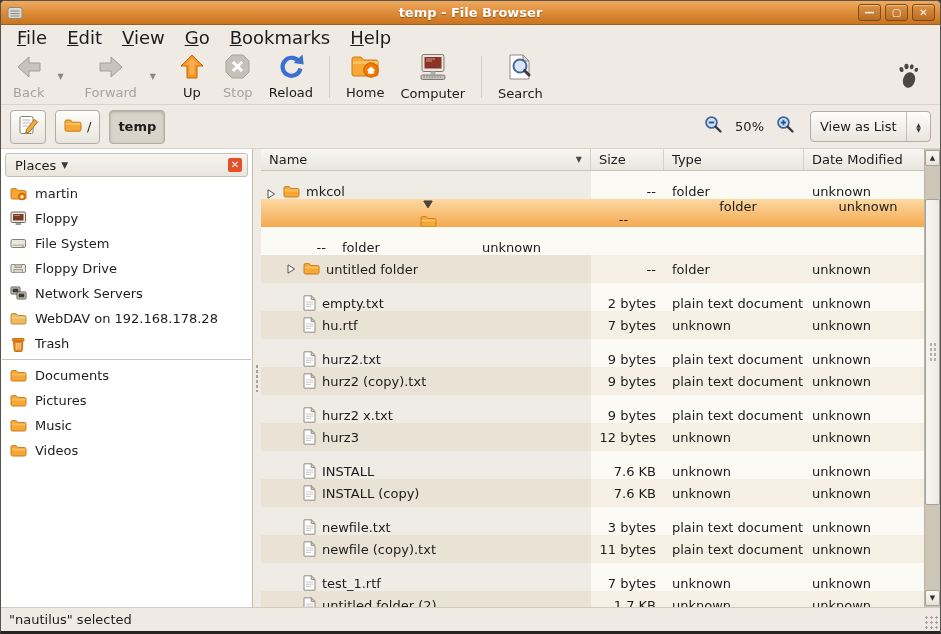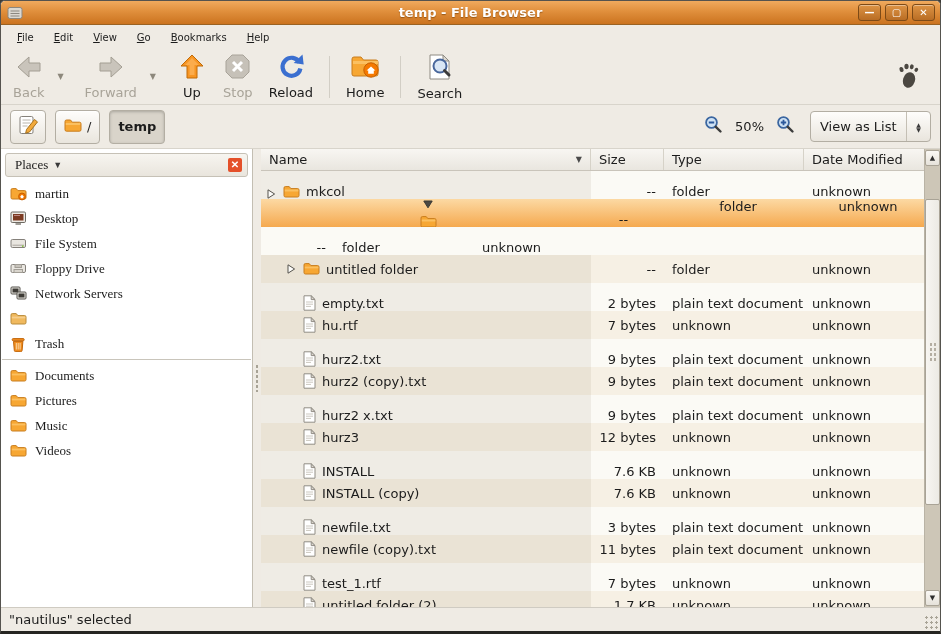--- a/index.html
+++ b/index.html
@@ -8,21 +8,21 @@
 
   
   .titlebar{ position:absolute; top:0; left:0; right:0; height:24px; background:linear-gradient(#f0aa5e,#e08f3c 45%,#cb731f); border-bottom:1px solid #9a6222; border-radius:4px 4px 0 0; display:flex; align-items:center; padding:0 5px;}
   .titlebar .title{ position:absolute; left:0; right:0; text-align:center; font-size:13px; font-weight:bold; color:#fff; text-shadow:0 1px 1px rgba(101,51,0,.55);}
   .win-icon{ width:18px; height:18px; display:flex; align-items:center; justify-content:center; z-index:2;}
   .controls{ margin-left:auto; display:flex; gap:4px; z-index:2;}
   .ctrl-btn{ width:23px; height:17px; border-radius:3px; border:1px solid #7d4a16; background:linear-gradient(#dd9445,#b96d24); color:#fff; font-size:10px; font-weight:bold; line-height:15px; text-align:center; box-shadow:inset 0 1px 0 rgba(255,255,255,.4); cursor:default;}
 
   
   .menubar{ position:absolute; top:24px; left:0; right:0; height:24px; display:flex; align-items:center; padding-left:6px; background:#efebe4;}
-  .menu-item{ padding:3px 10px; font-size:10px; }
+  .menu-item{ padding:3px 10px; font-size:18px; }
   .menu-item .mn{ text-decoration:underline; }
 
   
   .toolbar{ position:absolute; top:48px; left:0; right:0; height:56px; display:flex; align-items:center; padding:0 4px; background:#efebe4; border-bottom:1px solid #d8d4cb;}
   .tool-button{ display:flex; flex-direction:column; align-items:center; justify-content:center; gap:2px; padding:2px 8px; min-width:46px; height:52px; font-size:13px; color:#1c1c1c;}
   .tool-button.disabled{ color:#a8a398; }
   .tool-drop{ width:16px; height:52px; display:flex; align-items:center; justify-content:center; color:#8d887c; font-size:8px; margin-right:8px;}
   .tool-sep{ width:1px; height:42px; background:#d2cec5; margin:0 8px;}
   .tool-spacer{ flex:1; }
   .gnome-logo{ margin-right:14px; display:flex; align-items:center;}
@@ -36,21 +36,21 @@
   .zoom-ctl{ display:flex; align-items:center; gap:12px; margin-right:6px;}
   .zoom-label{ font-size:13px; }
   .view-combo{ width:121px; height:31px; border:1px solid #b3aea3; border-radius:4px; background:linear-gradient(#fefdfb,#e9e5dd); display:flex; align-items:center; font-size:13px;}
   .view-combo .lbl{ flex:1; padding-left:9px;}
   .view-combo .arrows{ width:24px; align-self:stretch; border-left:1px solid #c4bfb4; display:flex; flex-direction:column; align-items:center; justify-content:center; font-size:6px; color:#3a3a3a; line-height:5px;}
 
   
   .main{ position:absolute; top:148px; left:0; right:0; bottom:24px; display:flex; }
 
   
-  .sidebar{ width:252px; background:#ffffff; border-right:1px solid #c3beb2; overflow:hidden; display:flex; flex-direction:column;font-family:Liberation Serif, serif;}
+  .sidebar{ width:252px; background:#ffffff; border-right:1px solid #c3beb2; overflow:hidden; display:flex; flex-direction:column;}
   .places-header{ margin:4px; height:24px; border:1px solid #c6c1b6; border-radius:3px; background:linear-gradient(#f7f5f0,#e9e5dd); display:flex; align-items:center; padding:0 5px 0 9px; font-size:13px;}
   .places-header .tri{ font-size:9px; margin-left:5px; color:#3a3a3a;}
   .places-close{ margin-left:auto; width:14px; height:14px; border-radius:2px; background:#e4502a; color:#fff; font-size:10px; font-weight:bold; line-height:14px; text-align:center;}
   .side-item{ height:25px; display:flex; align-items:center; gap:8px; padding-left:9px; font-size:13px; white-space:nowrap;}
   .side-item .ic{ width:17px; display:flex; justify-content:center;}
   .side-sep{ border-top:1px solid #c9c5bb; margin:3px 1px;}
 
   .splitter{ width:8px; background:#efebe4; position:relative;}
   .splitter .grip{ position:absolute; top:50%; left:2px; margin-top:-14px; width:4px; height:28px;
      background-image:radial-gradient(#a8a396 1px, transparent 1.2px); background-size:4px 5px;}
@@ -155,20 +155,31 @@
       <div class="tool-sep"></div>
       <div class="tool-button">
         <span><svg width="30" height="27">
             <path d="M2 6 q0-2 2-2 h7 l2.5 3 H26 q2 0 2 2 v12 q0 2-2 2 H4 q-2 0-2-2 z" fill="#f7a733" stroke="#c87d1e"></path>
             <path d="M3 8 h25 v3 H3 z" fill="#fbc469" opacity=".85"></path>
             <circle cx="21" cy="17" r="7.2" fill="#f57900" stroke="#c55f00"></circle>
             <path d="M16.6 17.4 l4.4-4 4.4 4 h-1.6 v3.4 h-5.6 v-3.4 z" fill="#fff"></path>
           </svg></span>
         <div>Home</div>
       </div>
+      <div class="tool-button">
+        <span><svg width="30" height="28">
+            <rect x="4" y="1.5" width="22" height="17" rx="2" fill="#e9e6e1" stroke="#7f7b74"></rect>
+            <rect x="6.5" y="4" width="17" height="11.5" fill="#8c3424"></rect>
+            <path d="M8 6 h9 M8 8 h6" stroke="#d49a8c" stroke-width="1"></path>
+            <rect x="12.5" y="18.5" width="5" height="3" fill="#b5b1a9"></rect>
+            <rect x="3" y="22" width="24" height="4.5" rx="1.5" fill="#c6c2ba" stroke="#7f7b74"></rect>
+            <path d="M5.5 24 h19" stroke="#84807a" stroke-dasharray="1.5 1.2"></path>
+          </svg></span>
+        <div>Computer</div>
+      </div>
       <div class="tool-sep"></div>
       <div class="tool-button">
         <span><svg width="26" height="28">
             <path d="M3 2 h13 l6 6 v18 H3 z" fill="#fff" stroke="#8e8a82"></path>
             <path d="M16 2 l6 6 h-6 z" fill="#dcd8d0" stroke="#8e8a82"></path>
             <circle cx="13" cy="13" r="6.5" fill="#cfe0f2" fill-opacity=".8" stroke="#49679c" stroke-width="2"></circle>
             <path d="M17.5 17.5 L22 22" stroke="#3c3c3c" stroke-width="3" stroke-linecap="round"></path>
           </svg></span>
         <div>Search</div>
       </div>
@@ -243,21 +254,21 @@
           </div>
           <div class="side-item">
             <span class="ic">
               <svg width="17" height="15">
                 <rect x="1" y="1" width="14.5" height="10.5" rx="1.2" fill="#edeae4" stroke="#6d6962"></rect>
                 <rect x="3" y="3" width="10.5" height="6.5" fill="#7c3a22"></rect>
                 <path d="M4 4.5 h6" stroke="#c99" stroke-width=".8"></path>
                 <rect x="5.5" y="12.2" width="5.5" height="1.6" fill="#8b877f"></rect>
               </svg>
             </span>
-            <span>Desktop</span>
+            <span>Floppy</span>
           </div>
           <div class="side-item">
             <span class="ic">
               <svg width="17" height="13">
                 <rect x="1" y="2.5" width="14.5" height="8" rx="1.4" fill="#e9e6e0" stroke="#84807a"></rect>
                 <path d="M2.5 8.2 h11.5" stroke="#aaa69e"></path>
                 <circle cx="12.8" cy="9.2" r=".9" fill="#8bc34a"></circle>
               </svg>
             </span>
             <span>File System</span>
@@ -284,20 +295,21 @@
             <span>Network Servers</span>
           </div>
           <div class="side-item">
             <span class="ic">
               <svg width="17" height="14">
                 <path d="M1 3 q0-1.4 1.4-1.4 h3.8 l1.7 2 h6.7 q1.4 0 1.4 1.4 v5.6 q0 1.4-1.4 1.4 H2.4 q-1.4 0-1.4-1.4 z" fill="#e8dfc9" stroke="#9d9residents"></path>
                 <path d="M1 3 q0-1.4 1.4-1.4 h3.8 l1.7 2 h6.7 q1.4 0 1.4 1.4 v5.6 q0 1.4-1.4 1.4 H2.4 q-1.4 0-1.4-1.4 z" fill="#f0b95e" stroke="#b98b3a"></path>
                 <path d="M1.8 4.6 h13.6 v1.8 H1.8 z" fill="#f6d091" opacity=".9"></path>
               </svg>
             </span>
+            <span>WebDAV on 192.168.178.28</span>
           </div>
           <div class="side-item">
             <span class="ic">
               <svg width="15" height="16">
                 <rect x="1.2" y="2.6" width="12" height="2.2" rx="1" fill="#f08c1e" stroke="#c2660a"></rect>
                 <path d="M2.5 5.4 h9.4 l-.8 9 q-.1 1.2-1.3 1.2 H4.6 q-1.2 0-1.3-1.2 z" fill="#f08c1e" stroke="#c2660a"></path>
                 <path d="M5.3 7 v6.5 M7.2 7 v6.5 M9.1 7 v6.5" stroke="#fbd9a8" stroke-width="1"></path>
               </svg>
             </span>
             <span>Trash</span>

